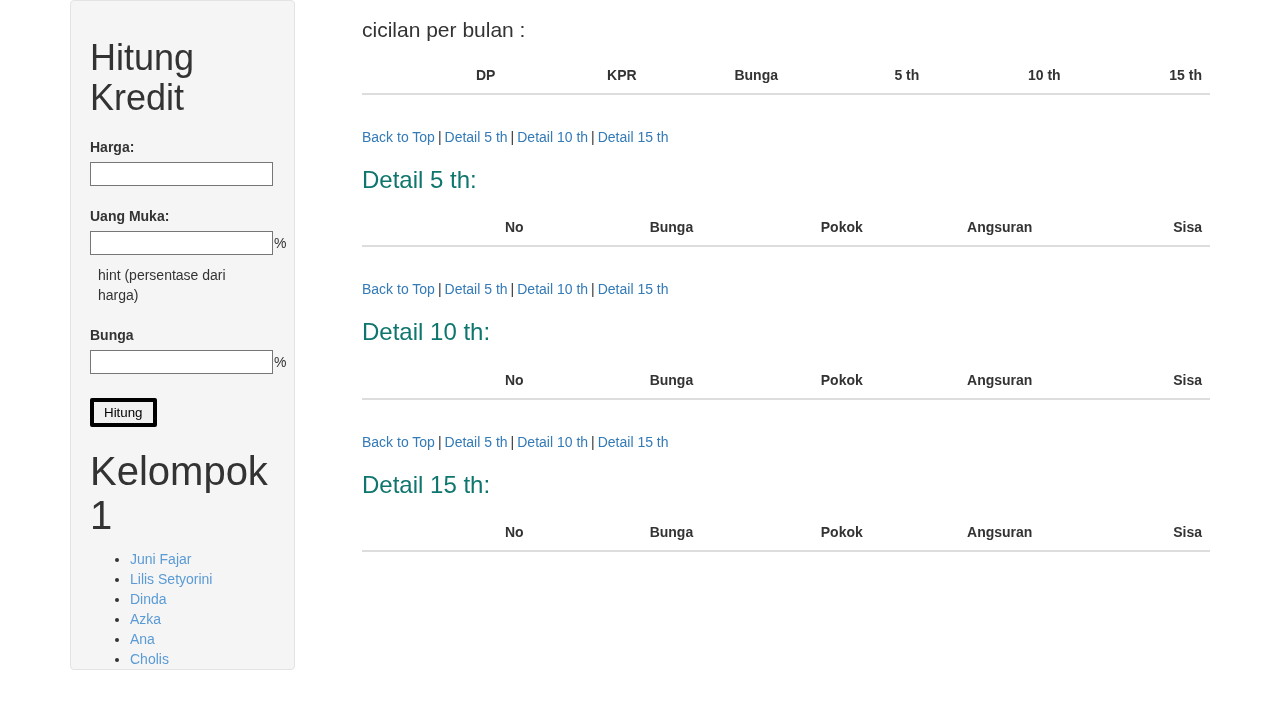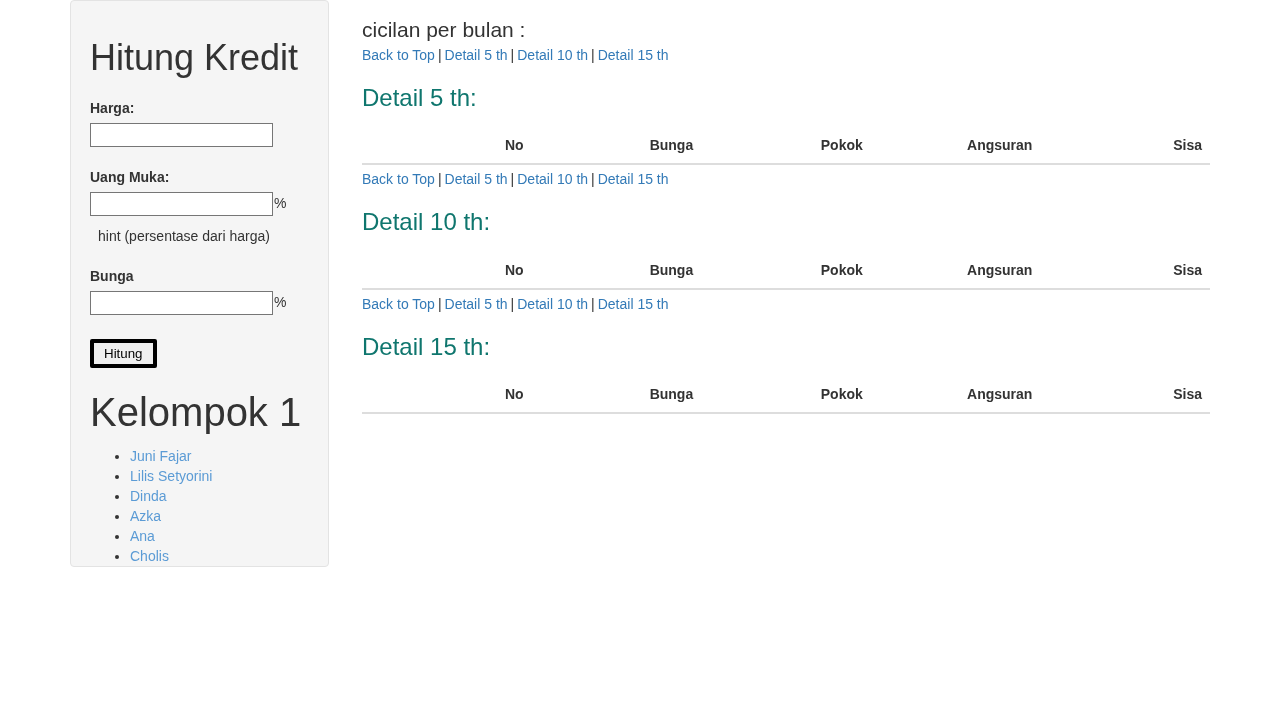--- a/index.html
+++ b/index.html
@@ -20,21 +20,21 @@
     position: relative;
     width: 1280px;
     height: 720px;
   }
 
   
   .sidebar-panel {
     position: absolute;
     left: 70px;
     top: 0px;
-    width: 259px;
+    width: 225px;
     min-height: 553px;
     background: #f5f5f5;
     border: 1px solid #e3e3e3;
     border-radius: 4px;
     box-sizing: border-box;
     padding: 0 19px;
   }
 
   .sidebar-title {
     margin: 0;
@@ -169,21 +169,21 @@
     font-weight: bold;
     font-size: 14px;
     color: #333;
     padding: 8px;
     border-bottom: 2px solid #dddddd;
     vertical-align: bottom;
   }
 
   .nav-links {
     margin: 0;
-    padding-top: 4px;
+    padding-top: 32px;
     font-size: 14px;
     color: #333;
     white-space: nowrap;
   }
 
   .nav-links a {
     color: #337ab7;
     text-decoration: none;
   }
 
@@ -231,20 +231,33 @@
       <li><a class="member-link" href="#">Ana</a></li>
       <li><a class="member-link" href="#">Cholis</a></li>
     </ul>
 
   </div>
 
   <div class="main-content">
 
     <h2 class="content-heading">cicilan per bulan :</h2>
 
+    <table class="data-table">
+      <thead>
+        <tr>
+          <th>DP</th>
+          <th>KPR</th>
+          <th>Bunga</th>
+          <th>5 th</th>
+          <th>10 th</th>
+          <th>15 th</th>
+        </tr>
+      </thead>
+      <tbody></tbody>
+    </table>
 
     <p class="nav-links"><a href="#">Back to Top</a><span class="sep">|</span><a href="#">Detail 5 th</a><span class="sep">|</span><a href="#">Detail 10 th</a><span class="sep">|</span><a href="#">Detail 15 th</a></p>
 
     <h2 class="section-heading">Detail 5 th:</h2>
     <table class="data-table">
       <thead>
         <tr>
           <th>No</th>
           <th>Bunga</th>
           <th>Pokok</th>

